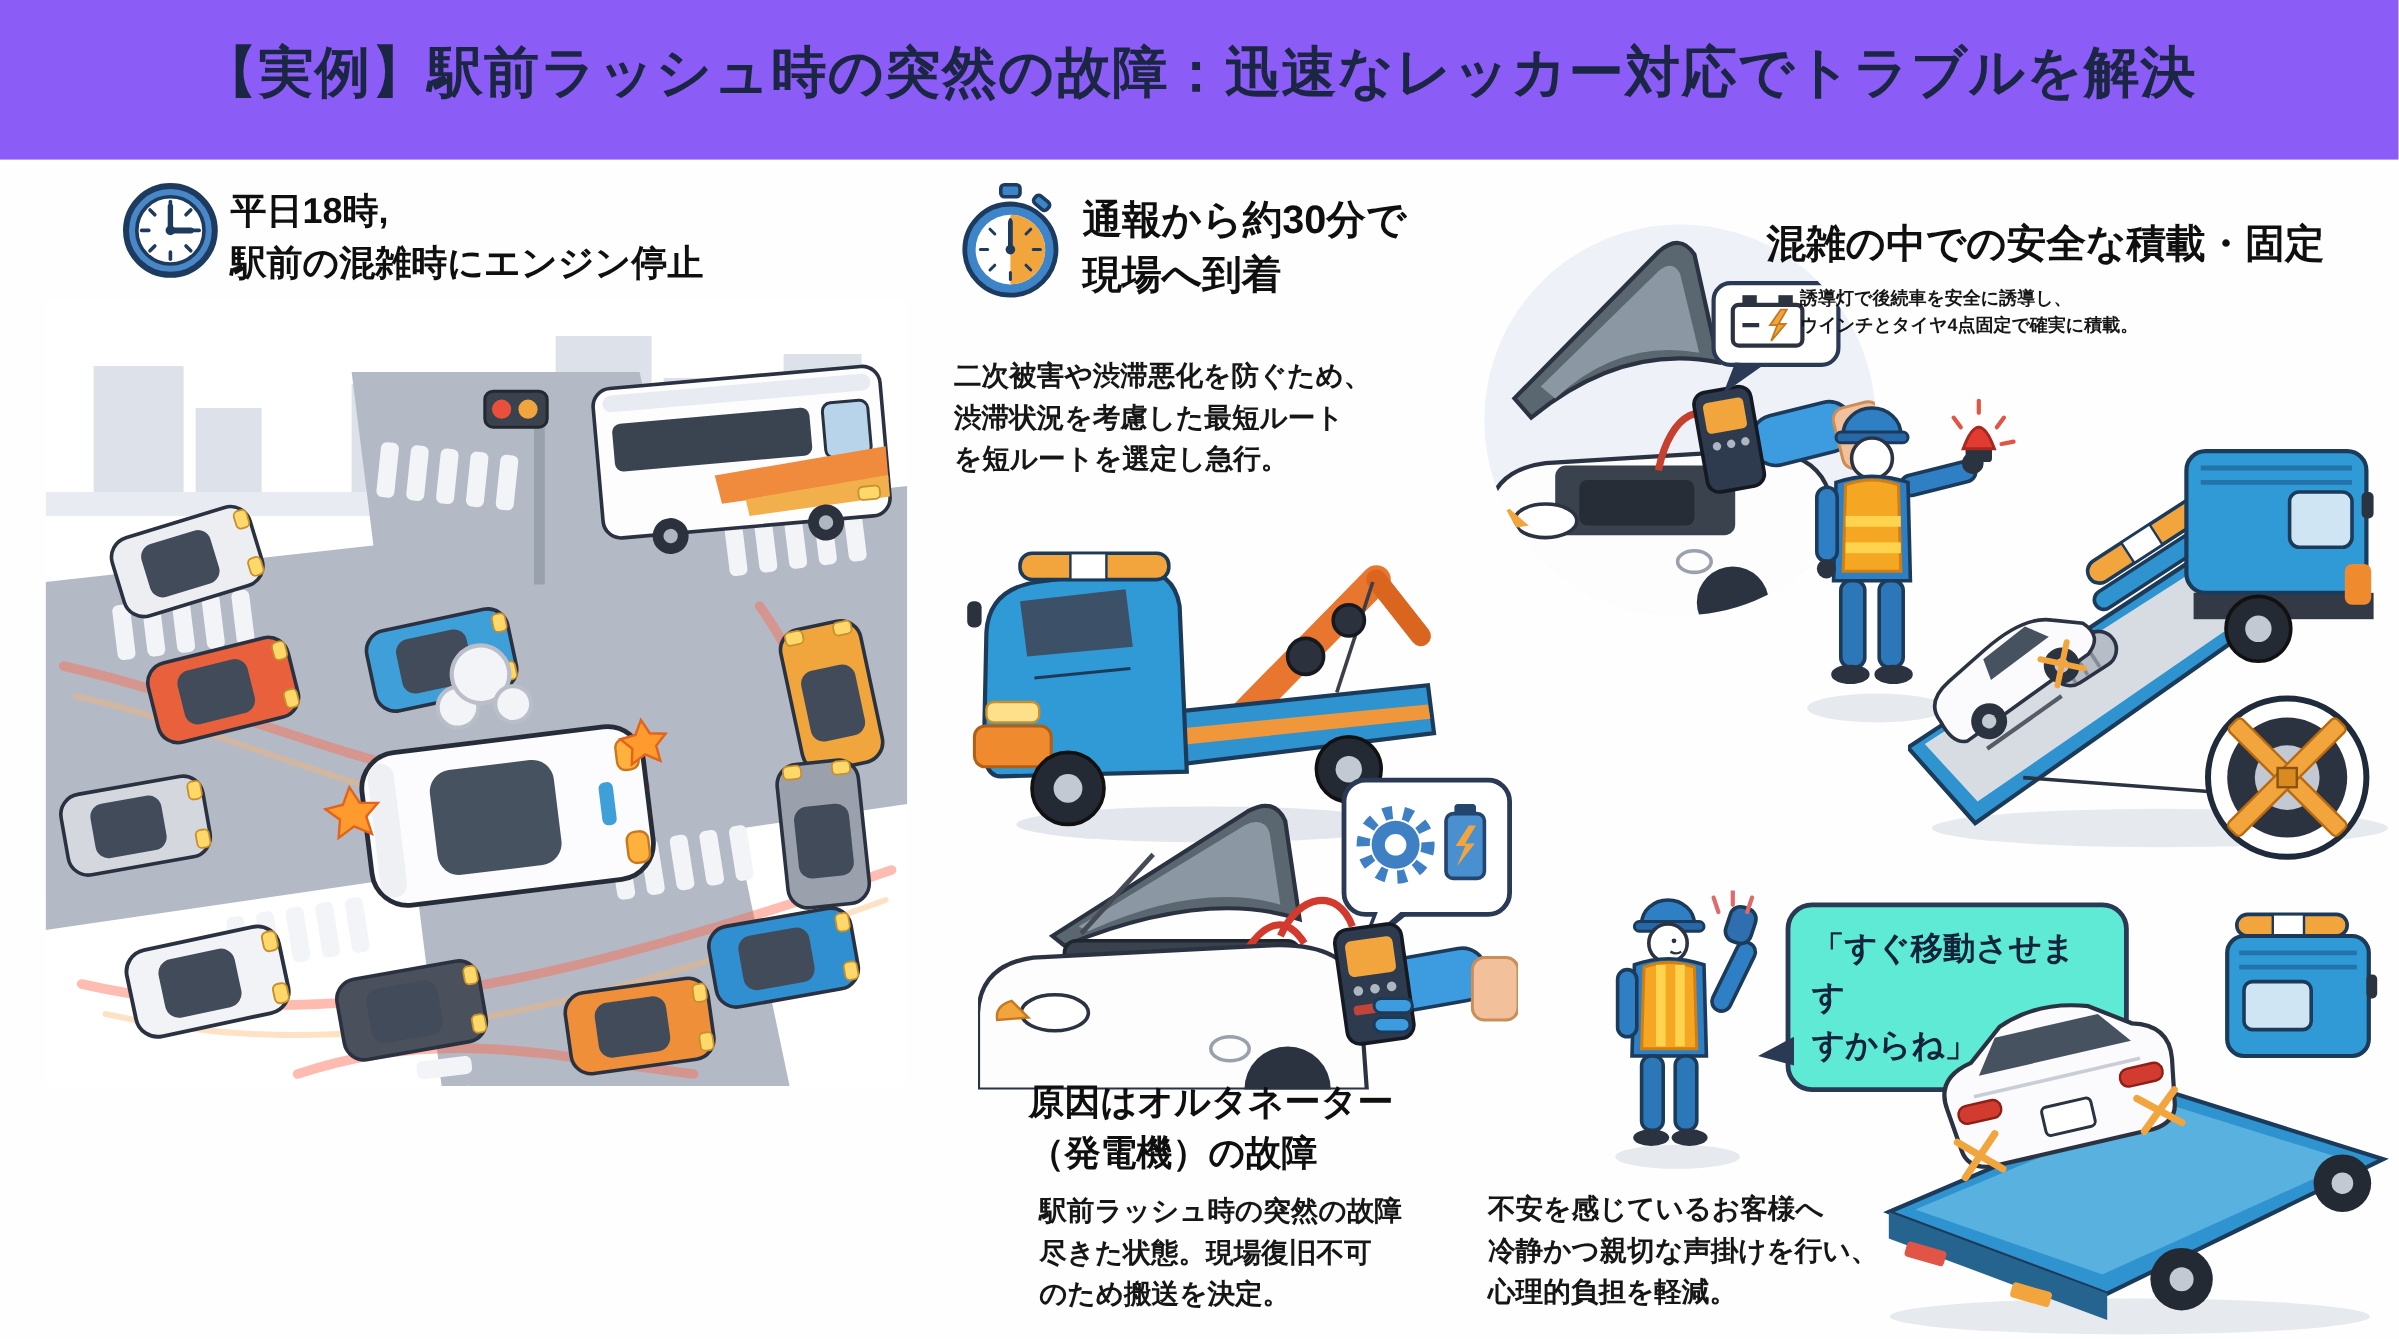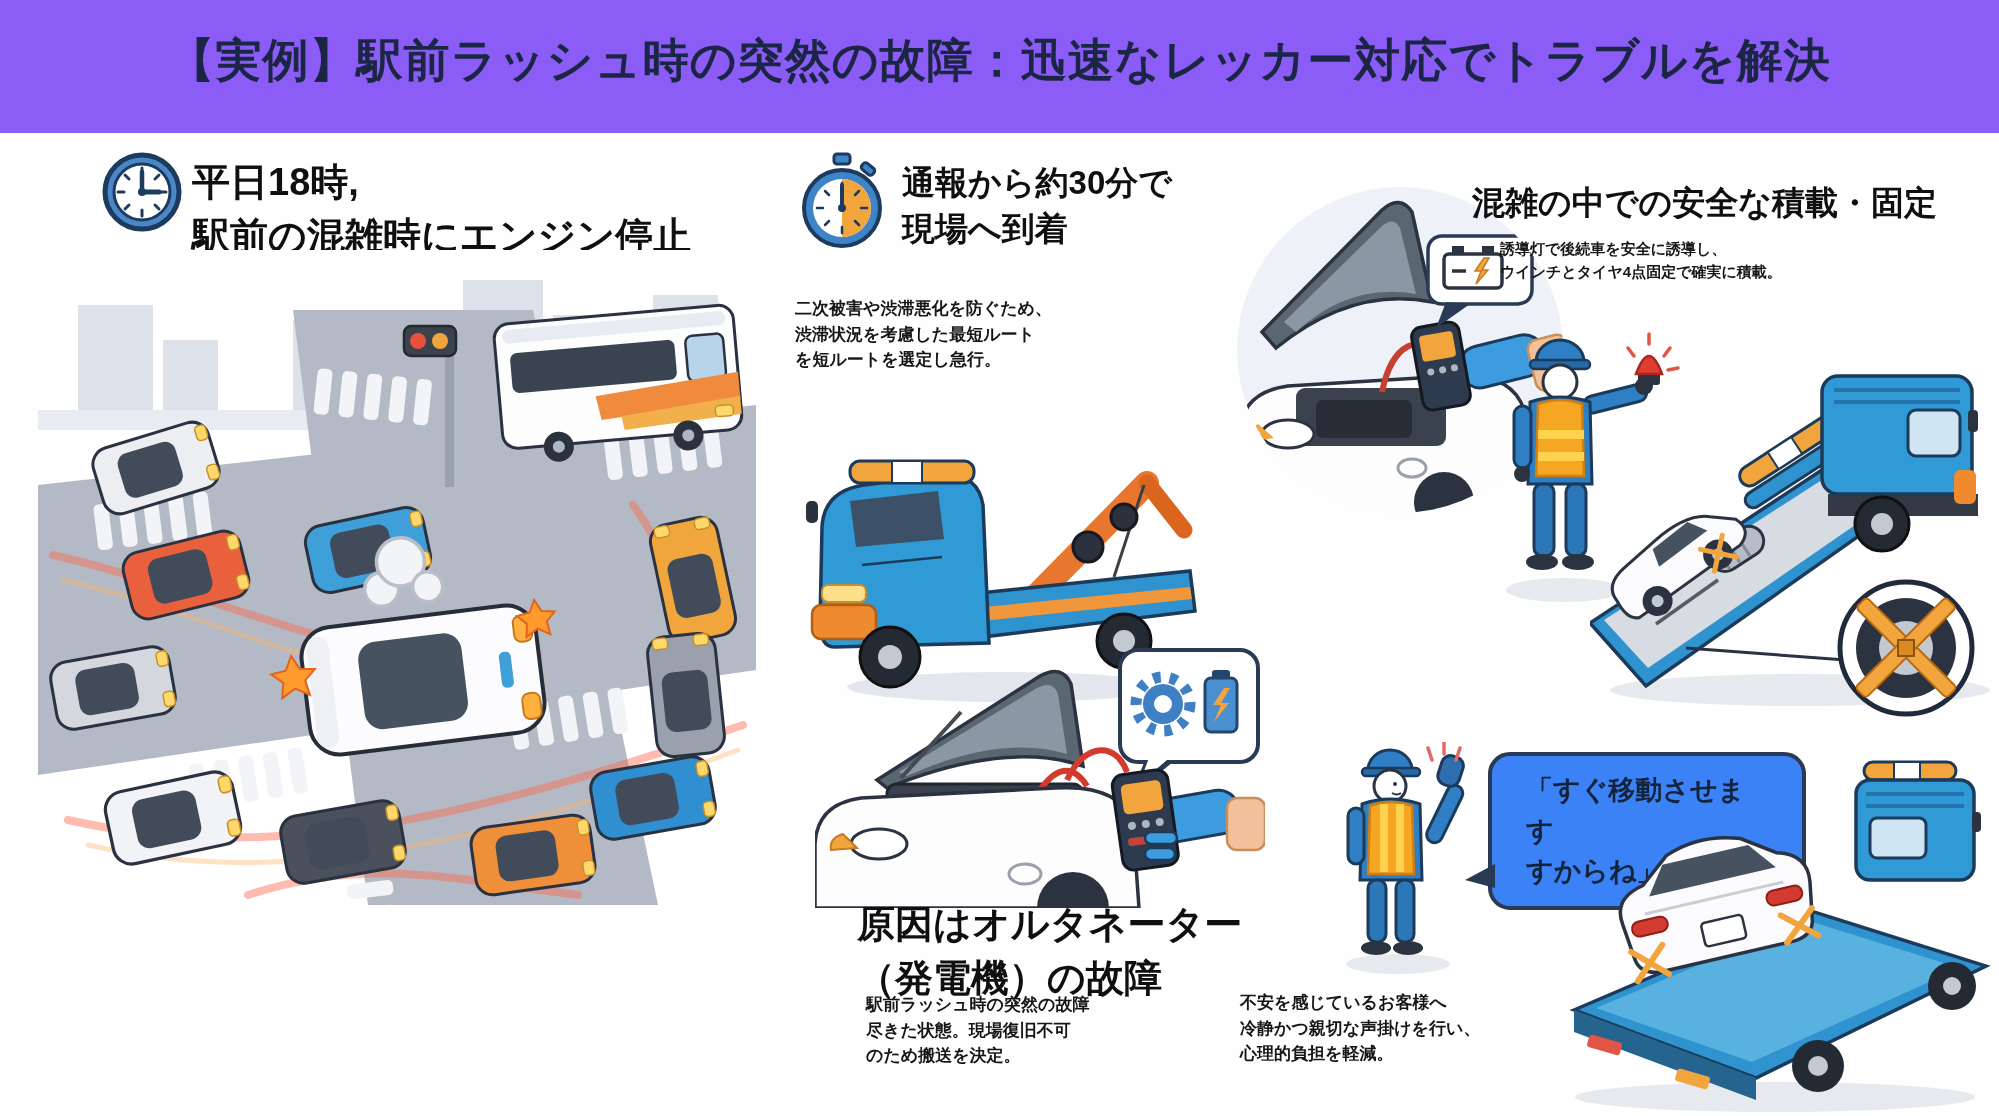--- a/index.html
+++ b/index.html
@@ -2,25 +2,25 @@
 <html><head>
 <meta charset="utf-8">
 <style>
   html,body{margin:0;padding:0;background:#fff;}
   .canvas{position:relative;width:1999px;height:1116px;overflow:hidden;background:#fefefe;
           font-family:"Liberation Sans","DejaVu Sans",sans-serif;color:#131313;}
   .abs{position:absolute;}
   .titlebar{position:absolute;left:0;top:0;width:1999px;height:133px;background:#8b5cf6;}
   .titlebar h1{margin:0;padding-top:30px;text-align:center;font-size:46px;font-weight:800;
                color:#1b2644;letter-spacing:1px;}
-  .h-col{position:absolute;font-size:38px;font-weight:800;line-height:1.42;color:#0f0f0f;white-space:pre-line;}
+  .h-col{position:absolute;font-size:30px;font-weight:800;line-height:1.42;color:#0f0f0f;white-space:pre-line;}
   .h-col-lg{position:absolute;font-size:33px;font-weight:800;line-height:1.4;color:#0f0f0f;white-space:pre-line;}
-  .body-txt{position:absolute;font-size:17px;font-weight:700;line-height:1.5;color:#161616;white-space:pre-line;}
-  .bubble{position:absolute;left:1488px;top:752px;width:242px;background:#3b82f6;border:4px solid #2a3a55;
-          border-radius:22px;padding:14px 34px;font-size:27px;font-weight:700;line-height:1.5;
+  .body-txt{position:absolute;font-size:23px;font-weight:700;line-height:1.5;color:#161616;white-space:pre-line;}
+  .bubble{position:absolute;left:1488px;top:752px;width:242px;background:#5eead4;border:4px solid #2a3a55;
+          border-radius:22px;padding:14px 18px;font-size:27px;font-weight:700;line-height:1.5;
           color:#14233c;white-space:pre-line;}
   .bubble::after{content:"";position:absolute;left:-27px;bottom:18px;width:0;height:0;
           border-top:16px solid transparent;border-bottom:8px solid transparent;border-right:30px solid #2a3a55;}
 </style>
 </head>
 <body>
 
 <div class="canvas">
 
   <header class="titlebar">

